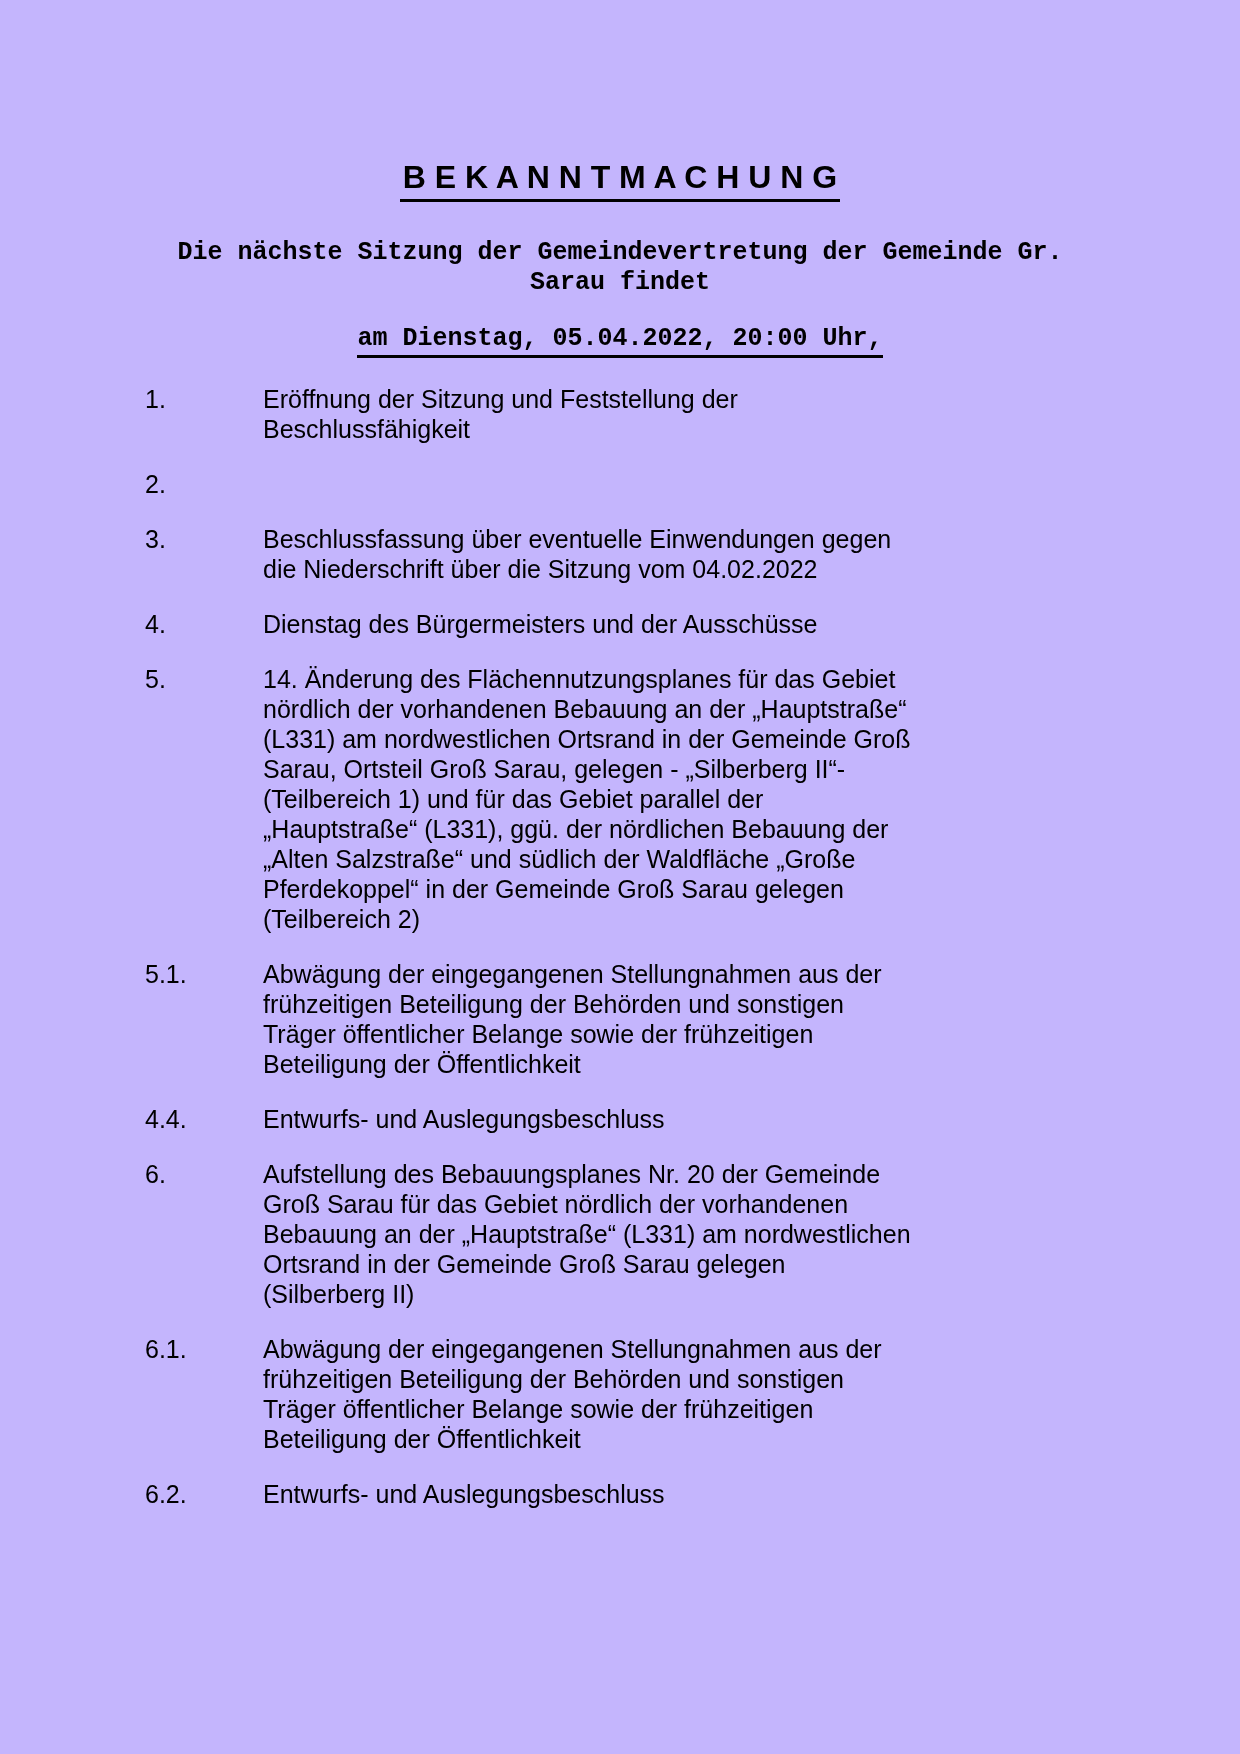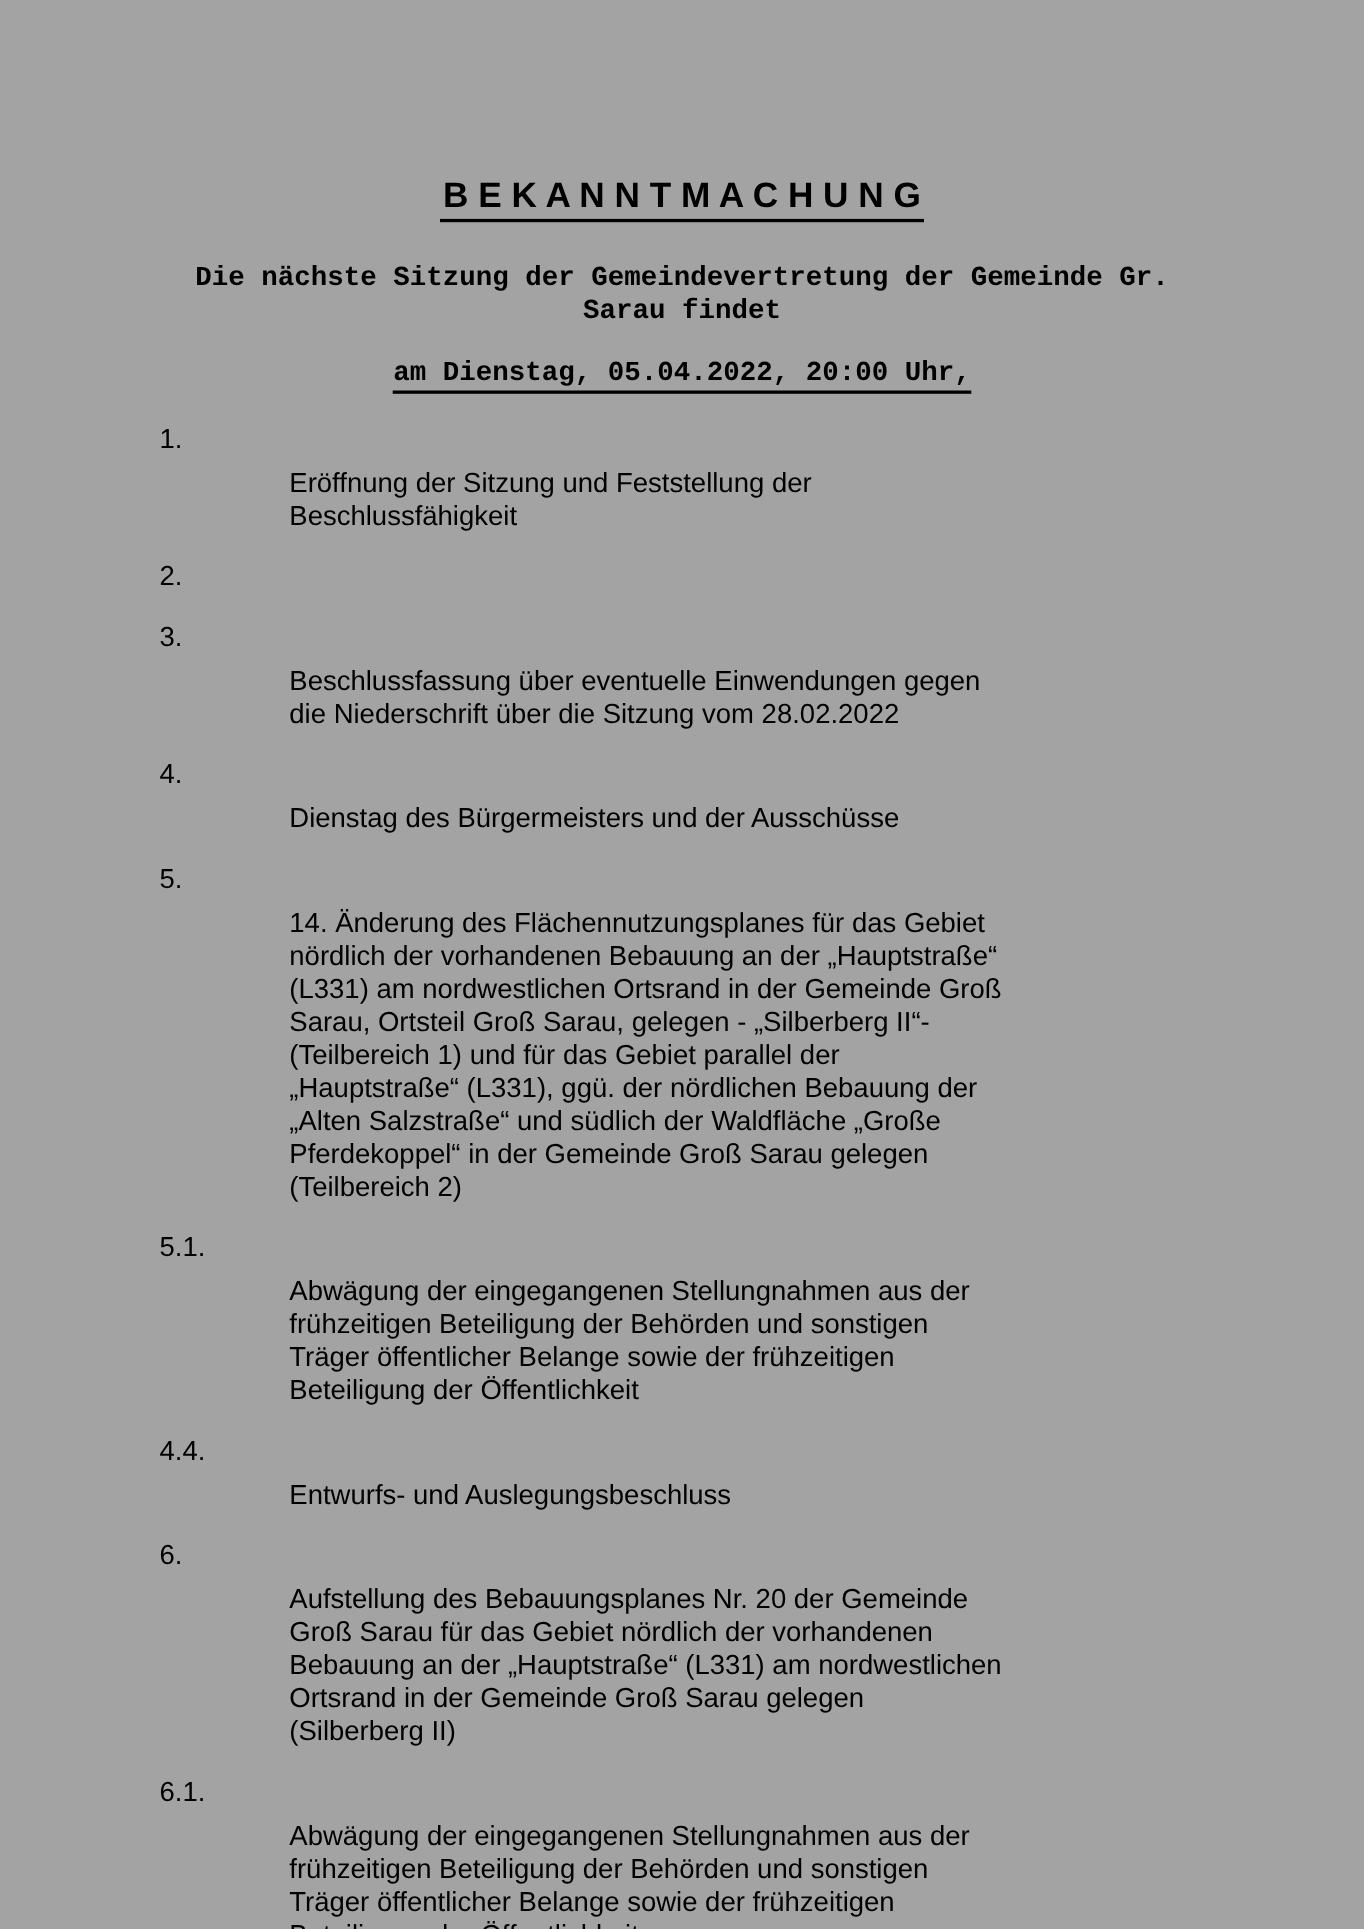--- a/index.html
+++ b/index.html
@@ -4,21 +4,21 @@
 <style>
   html, body {
     margin: 0;
     padding: 0;
     background: #ffffff;
   }
   .sheet {
     position: relative;
     width: 1240px;
     height: 1754px;
-    background: #a3a3a3;
+    background: #c4b5fd;
     color: #000000;
     font-family: "Liberation Sans", "DejaVu Sans", sans-serif;
     font-size: 25px;
     line-height: 30px;
     box-sizing: border-box;
     padding: 158px 145px 0 145px;
     overflow: hidden;
   }
   .doc-title {
     text-align: center;
@@ -53,21 +53,20 @@
     align-items: flex-start;
     margin: 0 0 25px 0;
   }
   .agenda-num {
     flex: 0 0 118px;
     width: 118px;
   }
   .agenda-text {
     flex: 1 1 auto;
     white-space: pre-line;
-    margin-top: 40px;
   }
 </style>
 </head>
 <body>
 
 <div class="sheet">
 
   <h1 class="doc-title"><span class="underline-strong">B E K A N N T M A C H U N G</span></h1>
 
   <p class="intro-line">Die nächste Sitzung der Gemeindevertretung der Gemeinde Gr. Sarau findet</p>
@@ -84,21 +83,21 @@
 Beschlussfähigkeit</div>
     </div>
 
     <div class="agenda-row">
       <div class="agenda-num">2.</div>
     </div>
 
     <div class="agenda-row">
       <div class="agenda-num">3.</div>
       <div class="agenda-text">Beschlussfassung über eventuelle Einwendungen gegen
-die Niederschrift über die Sitzung vom 28.02.2022</div>
+die Niederschrift über die Sitzung vom 04.02.2022</div>
     </div>
 
     <div class="agenda-row">
       <div class="agenda-num">4.</div>
       <div class="agenda-text">Dienstag des Bürgermeisters und der Ausschüsse</div>
     </div>
 
     <div class="agenda-row">
       <div class="agenda-num">5.</div>
       <div class="agenda-text">14. Änderung des Flächennutzungsplanes für das Gebiet

